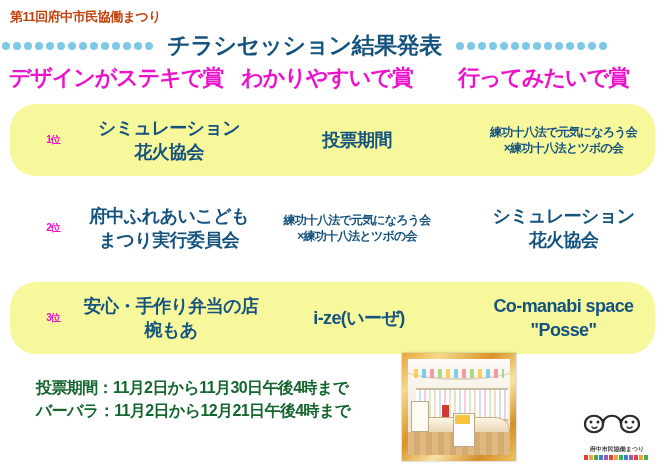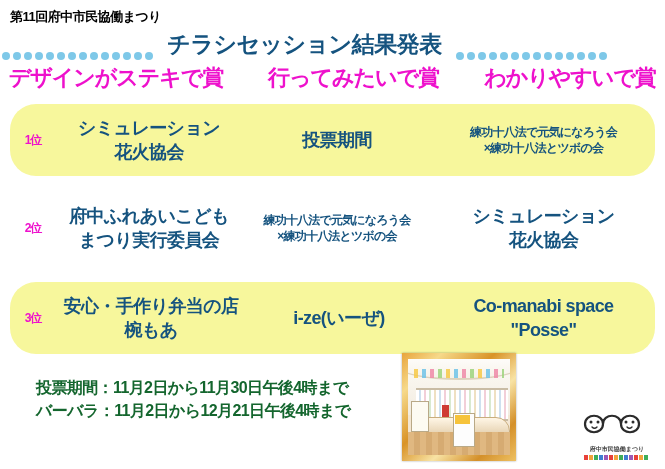--- a/index.html
+++ b/index.html
@@ -16,34 +16,34 @@
     -webkit-font-smoothing: antialiased;
   }
 
   
   .event-header {
     position: absolute;
     left: 10px;
     top: 8px;
     font-size: 13px;
     font-weight: bold;
-    color: #000000;
+    color: #c2410c;
     letter-spacing: -0.5px;
     white-space: nowrap;
   }
 
   
   .title-row {
     position: absolute;
     left: 0;
     top: 30px;
     width: 609px;
     height: 30px;
     display: flex;
-    align-items: flex-end;
+    align-items: center;
     justify-content: center;
     gap: 14px;
   }
   .dots {
     display: flex;
     gap: 3px;
     align-items: center;
     margin-top: 2px;
   }
   .dot {
@@ -94,25 +94,26 @@
   }
   .rank-row.shaded { background: #f7f79c; }
   .rank-row.plain  { background: transparent; }
   .rank-row.r1 { top: 104px; }
   .rank-row.r2 { top: 192px; }
   .rank-row.r3 { top: 282px; }
 
   .rank-label {
     width: 46px;
     flex: 0 0 46px;
-    font-size: 12px;
+    font-size: 10px;
     font-weight: bold;
     color: #ee11cc;
     text-align: center;
     letter-spacing: -1px;
+    padding-left: 20px;
   }
   .rank-cell {
     font-size: 18px;
     font-weight: bold;
     color: #15537f;
     text-align: center;
     line-height: 1.35;
     letter-spacing: -0.6px;
     white-space: pre-line;
   }
@@ -267,22 +268,22 @@
       <i class="dot"></i>
       <i class="dot"></i>
       <i class="dot"></i>
     <i class="dot"></i>
       <i class="dot"></i>
   </span>
 </div>
 
 <div class="awards-row">
   <span class="award-head c1">デザインがステキで賞</span>
+  <span class="award-head c2">わかりやすいで賞</span>
   <span class="award-head c3">行ってみたいで賞</span>
-  <span class="award-head c2">わかりやすいで賞</span>
 </div>
 
 <div class="rank-row r1 shaded">
   <span class="rank-label">1位</span>
   <span class="rank-cell c1">シミュレーション
 花火協会</span>
   <span class="rank-cell c2">投票期間</span>
   <span class="rank-cell c3 small">練功十八法で元気になろう会
 ×練功十八法とツボの会</span>
 </div>

